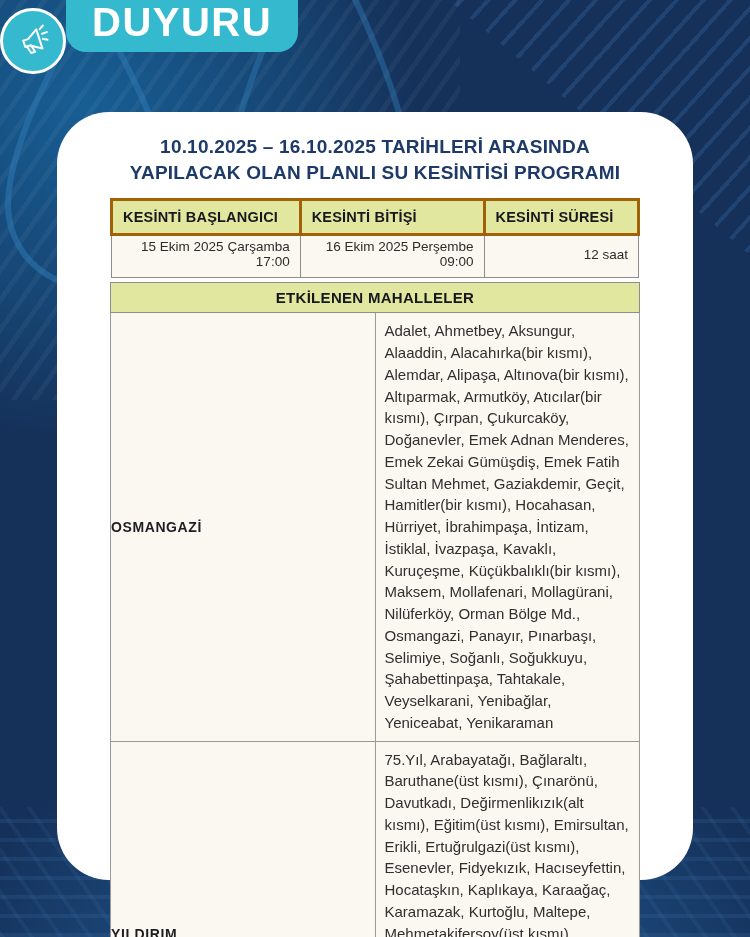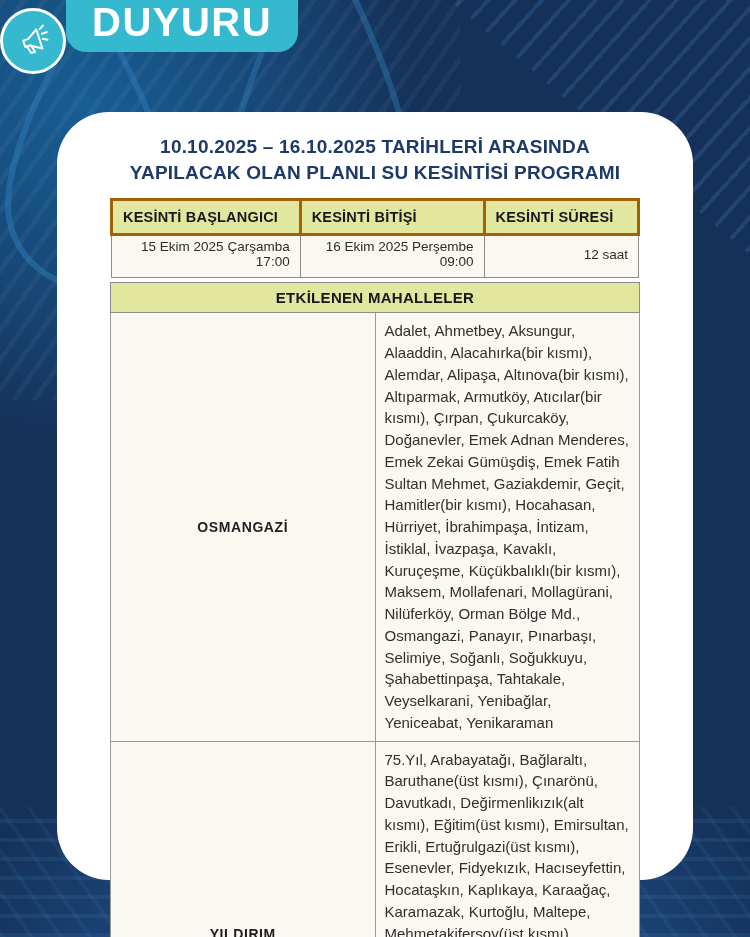--- a/index.html
+++ b/index.html
@@ -92,21 +92,21 @@
   
   .mahalle { margin-top:4px; border:1px solid #8d8d8d; }
   .mahalle td { border:1px solid #9a9a9a; vertical-align:middle; }
   .mahalle .section-header {
     background:#e1e79f; color:#17181c; text-align:center;
     font-size:15px; font-weight:bold; letter-spacing:.3px;
     padding:6px 8px; border:1px solid #8d8d8d;
   }
   .mahalle .district {
     width:35.8%; background:#fbf8f1; color:#1d1d22;
-    text-align:center; font-weight:bold; font-size:14px; letter-spacing:.6px;
+    font-weight:bold; font-size:14px; letter-spacing:.6px;
   }
   .mahalle .nlist {
     background:#fbf8f1; color:#2f2f2f;
     font-size:15px; line-height:1.45; padding:7px 9px;
   }
 </style>
 </head>
 <body>
 
 <div class="bg-glow-topleft"></div>

